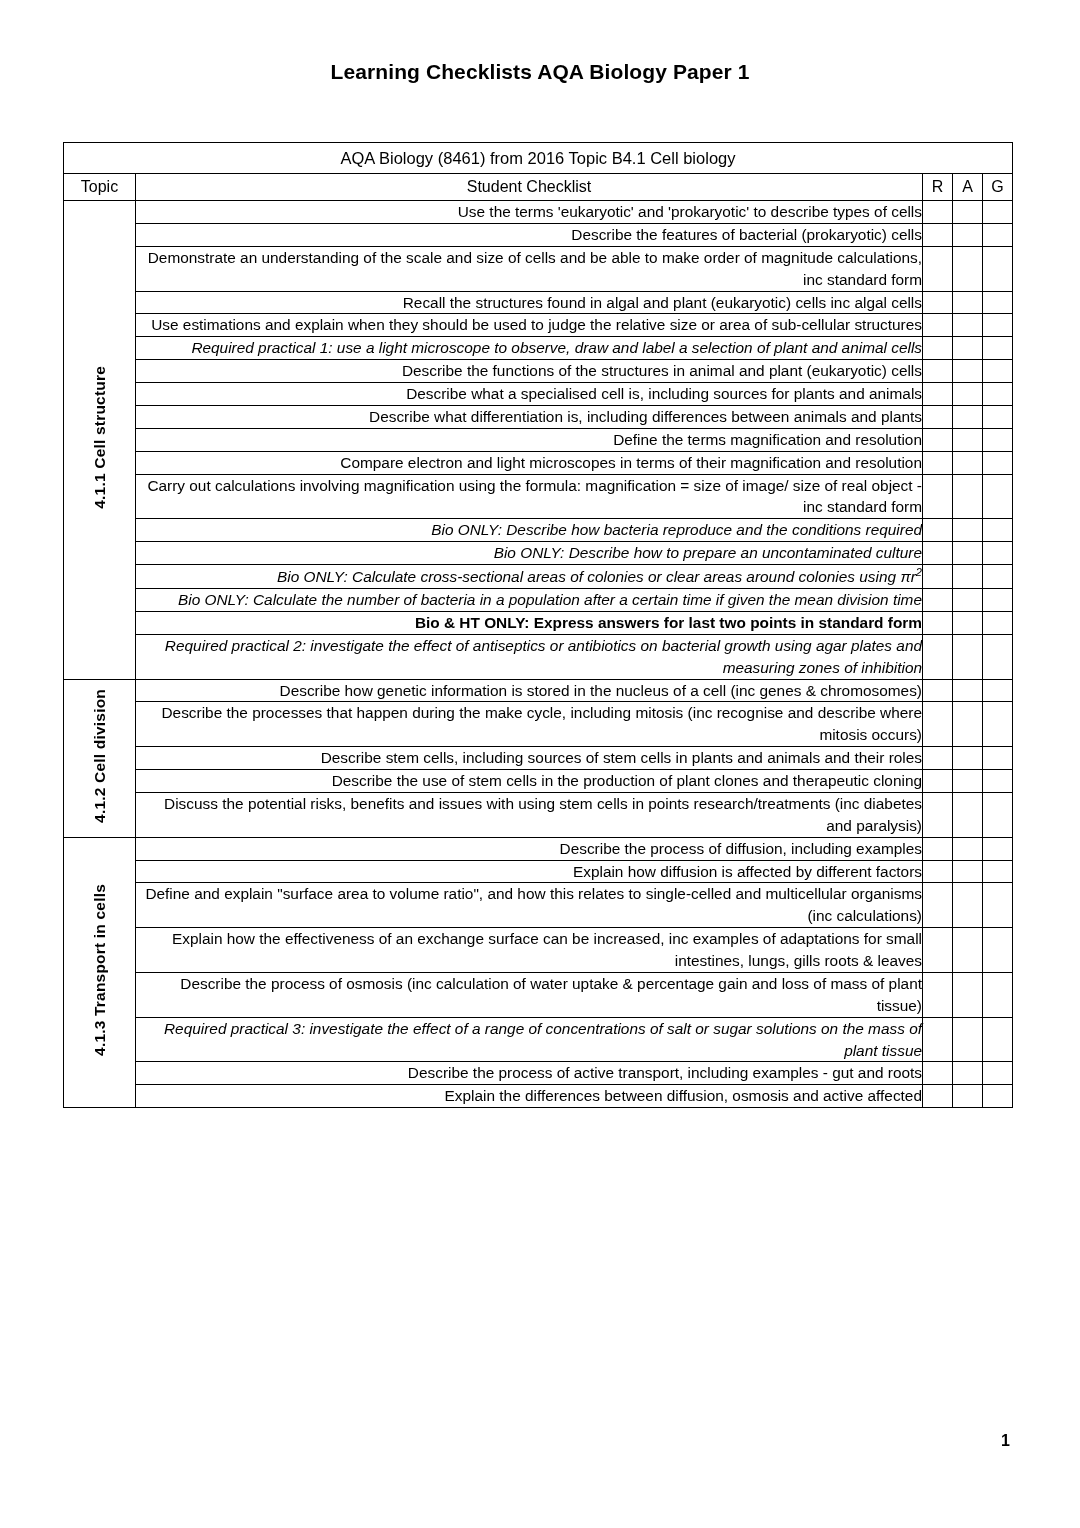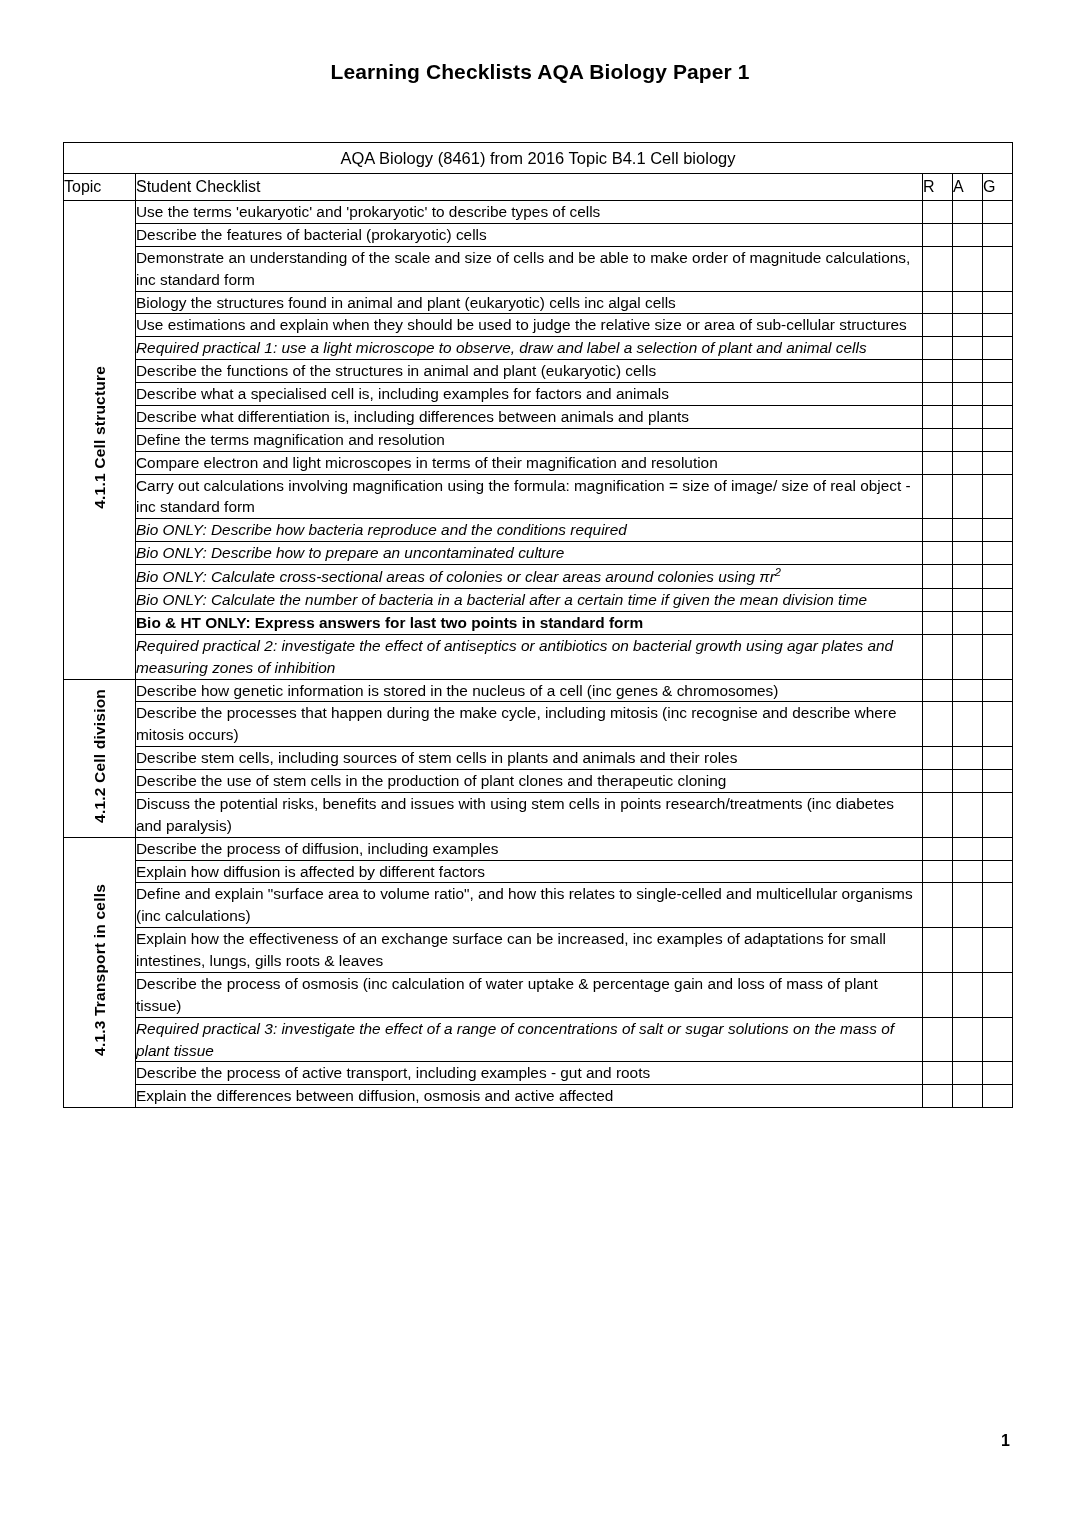--- a/index.html
+++ b/index.html
@@ -54,20 +54,21 @@
 
   .table-heading-cell {
     text-align: center;
     font-size: 16.5px;
     font-weight: bold;
     height: 30px;
     padding: 3px 4px;
   }
 
   .col-head {
+    text-align: center;
     font-size: 16px;
     font-weight: bold;
     height: 26px;
     padding: 2px 4px;
   }
 
   .topic-cell {
     width: 72px;
     text-align: center;
     vertical-align: middle;
@@ -81,21 +82,21 @@
     font-weight: bold;
     white-space: nowrap;
     display: inline-block;
     letter-spacing: 0.2px;
   }
 
   .checklist-cell {
     padding: 3px 5px 4px 8px;
     font-size: 15.4px;
     line-height: 1.42;
-    text-align: left;
+    text-align: right;
   }
   .checklist-cell.italic { font-style: italic; }
   .checklist-cell.bolditalic { font-weight: bold; }
 
   .rag-cell {
     width: 30px;
   }
 
   .sup { font-size: 0.72em; vertical-align: super; }
 
@@ -148,21 +149,21 @@
           <td class="rag-cell"></td>
           <td class="rag-cell"></td>
         </tr>
         <tr>
           <td class="checklist-cell">Demonstrate an understanding of the scale and size of cells and be able to make order of magnitude calculations, inc standard form</td>
           <td class="rag-cell"></td>
           <td class="rag-cell"></td>
           <td class="rag-cell"></td>
         </tr>
         <tr>
-          <td class="checklist-cell">Biology the structures found in animal and plant (eukaryotic) cells inc algal cells</td>
+          <td class="checklist-cell">Recall the structures found in algal and plant (eukaryotic) cells inc algal cells</td>
           <td class="rag-cell"></td>
           <td class="rag-cell"></td>
           <td class="rag-cell"></td>
         </tr>
         <tr>
           <td class="checklist-cell">Use estimations and explain when they should be used to judge the relative size or area of sub-cellular structures</td>
           <td class="rag-cell"></td>
           <td class="rag-cell"></td>
           <td class="rag-cell"></td>
         </tr>
@@ -172,21 +173,21 @@
           <td class="rag-cell"></td>
           <td class="rag-cell"></td>
         </tr>
         <tr>
           <td class="checklist-cell">Describe the functions of the structures in animal and plant (eukaryotic) cells</td>
           <td class="rag-cell"></td>
           <td class="rag-cell"></td>
           <td class="rag-cell"></td>
         </tr>
         <tr>
-          <td class="checklist-cell">Describe what a specialised cell is, including examples for factors and animals</td>
+          <td class="checklist-cell">Describe what a specialised cell is, including sources for plants and animals</td>
           <td class="rag-cell"></td>
           <td class="rag-cell"></td>
           <td class="rag-cell"></td>
         </tr>
         <tr>
           <td class="checklist-cell">Describe what differentiation is, including differences between animals and plants</td>
           <td class="rag-cell"></td>
           <td class="rag-cell"></td>
           <td class="rag-cell"></td>
         </tr>
@@ -220,21 +221,21 @@
           <td class="rag-cell"></td>
           <td class="rag-cell"></td>
         </tr>
         <tr>
           <td class="checklist-cell italic">Bio ONLY: Calculate cross-sectional areas of colonies or clear areas around colonies using πr<span class="sup">2</span></td>
           <td class="rag-cell"></td>
           <td class="rag-cell"></td>
           <td class="rag-cell"></td>
         </tr>
         <tr>
-          <td class="checklist-cell italic">Bio ONLY: Calculate the number of bacteria in a bacterial after a certain time if given the mean division time</td>
+          <td class="checklist-cell italic">Bio ONLY: Calculate the number of bacteria in a population after a certain time if given the mean division time</td>
           <td class="rag-cell"></td>
           <td class="rag-cell"></td>
           <td class="rag-cell"></td>
         </tr>
         <tr>
           <td class="checklist-cell bolditalic">Bio &amp; HT ONLY: Express answers for last two points in standard form</td>
           <td class="rag-cell"></td>
           <td class="rag-cell"></td>
           <td class="rag-cell"></td>
         </tr>

